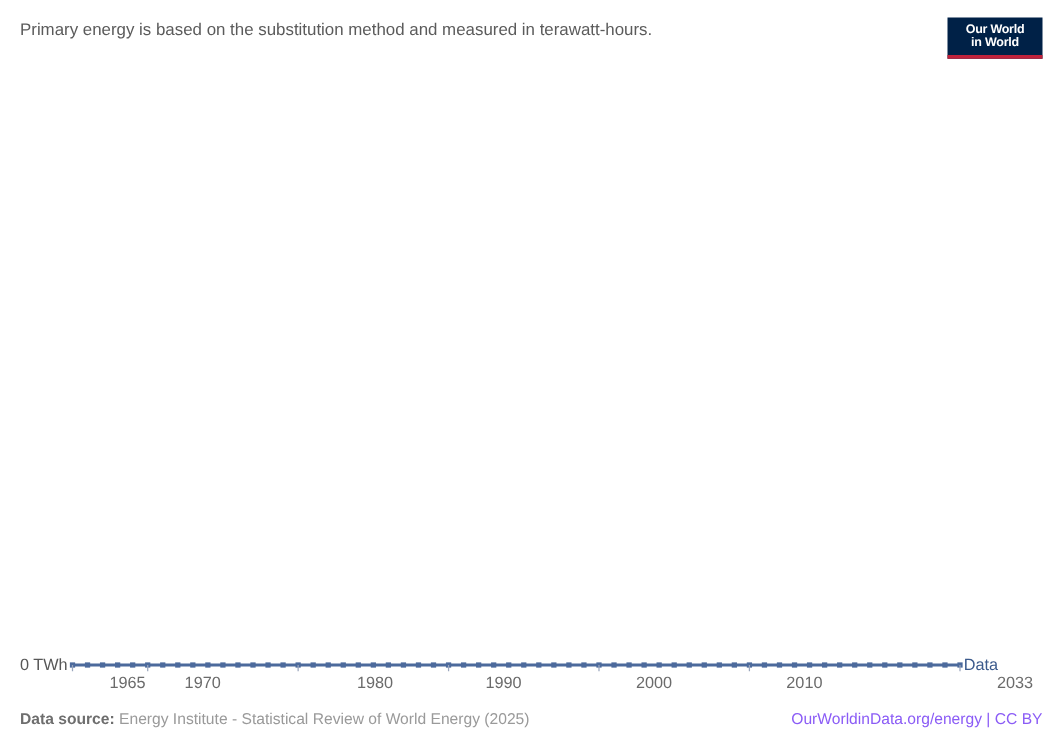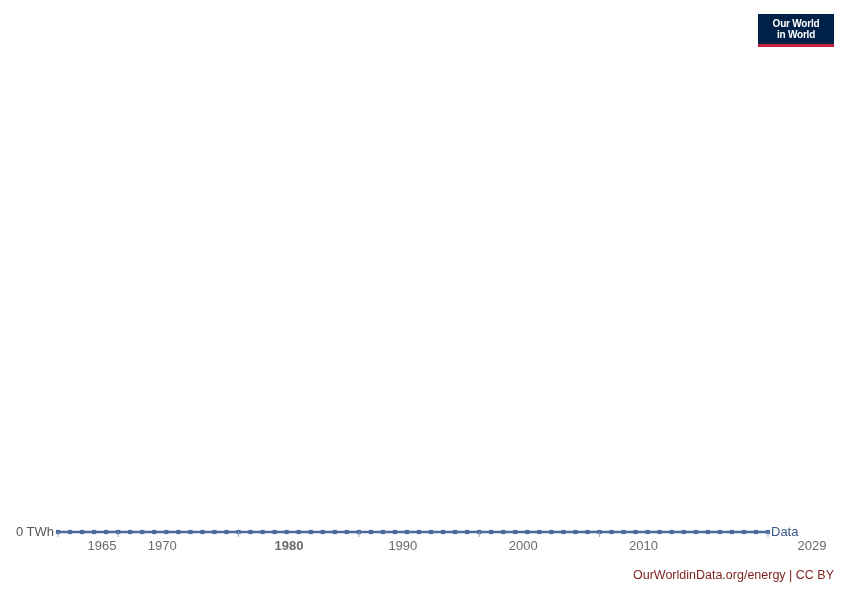--- a/index.html
+++ b/index.html
@@ -137,27 +137,28 @@
     font-weight: 700;
   }
   #source-text {
     color: #9a9a9a;
   }
   #footer-right {
     position: absolute;
     right: 0;
     top: 0;
     white-space: nowrap;
-    color: #7f1d1d;
+    color: #8b5cf6;
   }
 </style>
 </head>
 <body>
 
 <div id="header">
+  <p id="subtitle">Primary energy is based on the substitution method and measured in terawatt-hours.</p>
 </div>
 
 <div id="logo">
   <div class="logo-pad">
     <span class="logo-line">Our World</span>
     <span class="logo-line">in World</span>
   </div>
 </div>
 
 <div id="chart">
@@ -241,23 +242,27 @@
         <line x1="768.00" x2="768.00" y1="452" y2="457" stroke="#9aa6bd" stroke-width="1"></line>
       </g>
   </svg>
 
   <div id="y-axis-label">0 TWh</div>
   <div id="series-label">Data</div>
 
   <div id="x-tick-labels">
       <div class="x-tick-label" style="left: 58px;">1965</div>
       <div class="x-tick-label" style="left: 118.17px;">1970</div>
-      <div class="x-tick-label" style="left: 245px; font-weight: bold;">1980</div>
+      <div class="x-tick-label" style="left: 256px;">1980</div>
       <div class="x-tick-label" style="left: 358.85px;">1990</div>
       <div class="x-tick-label" style="left: 479.19px;">2000</div>
       <div class="x-tick-label" style="left: 599.53px;">2010</div>
-      <div class="x-tick-label" style="left: 768px;">2029</div>
+      <div class="x-tick-label" style="left: 768px;">2033</div>
     </div>
 </div>
 
 <div id="footer">
+  <div id="footer-left">
+    <span id="source-label">Data source:</span>
+    <span id="source-text">Energy Institute - Statistical Review of World Energy (2025)</span>
+  </div>
   <div id="footer-right">OurWorldinData.org/energy | CC BY</div>
 </div>
 
 </body></html>

